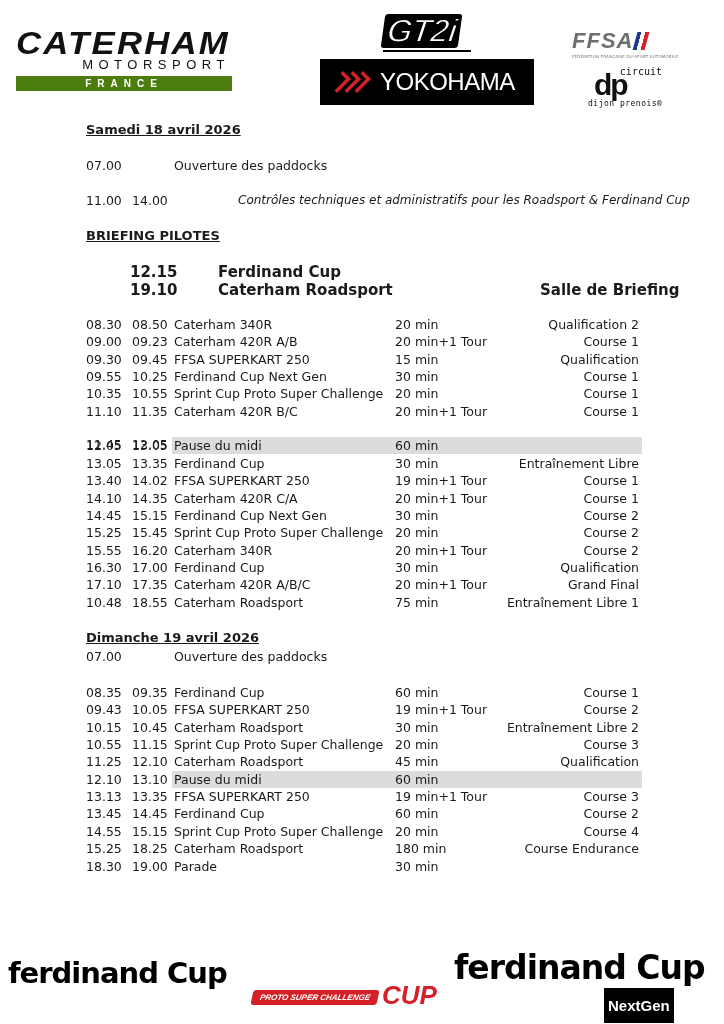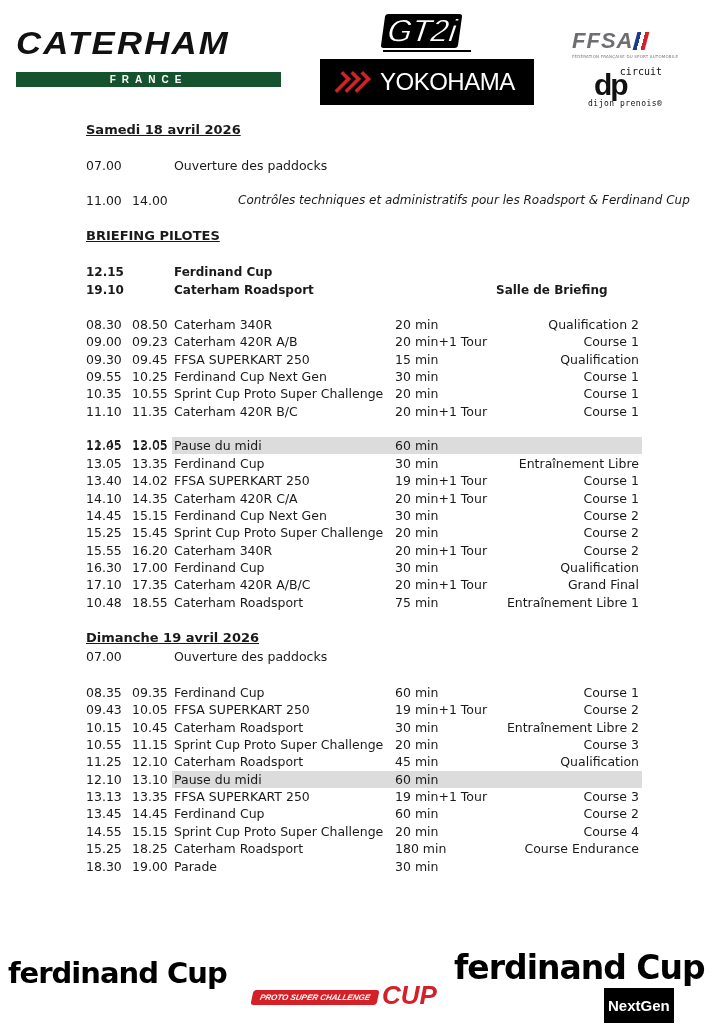--- a/index.html
+++ b/index.html
@@ -4,21 +4,21 @@
 <style>
   * { box-sizing: border-box; margin: 0; padding: 0; }
   html, body { width: 724px; height: 1024px; background: #ffffff; overflow: hidden; }
   body { position: relative; font-family: "DejaVu Sans", "Liberation Sans", sans-serif; color: #1a1a1a; }
 
   
   .logo { position: absolute; }
   .caterham { left: 16px; top: 30px; width: 270px; }
   .caterham .brand { font-family: "Liberation Sans", sans-serif; font-weight: bold; font-style: italic; font-size: 31px; letter-spacing: 2px; line-height: 28px; color:#111; transform: scaleX(1.12); transform-origin: left; }
   .caterham .sub { font-family: "Liberation Sans", sans-serif; font-size: 13px; letter-spacing: 5.5px; text-align: center; line-height: 14px; color: #111; margin-left: 10px; }
-  .caterham .bar { margin-top: 14px; background: #14532d; color: #fff; font-family: "Liberation Sans", sans-serif; font-weight: bold; font-size: 10px; letter-spacing: 6px; text-align: center; height: 15px; line-height: 15px; width: 265px; }
+  .caterham .bar { margin-top: 4px; background: #4d7c0f; color: #fff; font-family: "Liberation Sans", sans-serif; font-weight: bold; font-size: 10px; letter-spacing: 6px; text-align: center; height: 15px; line-height: 15px; width: 216px; }
 
   .gt2i { left: 383px; top: 14px; width: 90px; height: 38px; }
   .gt2i .txt { font-family: "Liberation Sans", sans-serif; font-weight: bold; font-style: italic; font-size: 33px; line-height: 34px; color: #fff; -webkit-text-stroke: 2px #000; letter-spacing: -1px; background: #000; padding: 0 4px; border-radius: 3px; display: inline-block; transform: skewX(-8deg); }
   .gt2i .under { height: 2px; background:#000; width: 88px; margin-top: 2px; }
 
   .yokohama { left: 320px; top: 59px; width: 214px; height: 46px; background: #000; display: flex; align-items: center; padding-left: 12px; }
   .yokohama .chev { width: 44px; height: 28px; position: relative; }
   .yokohama .chev span { position: absolute; top: 0; width: 16px; height: 28px; border-right: 5px solid #d42027; border-top: 5px solid #d42027; transform: rotate(45deg) scale(0.7); }
   .yokohama .txt { font-family: "Liberation Sans", sans-serif; font-size: 24px; color: #fff; letter-spacing: -0.5px; margin-left: 4px; }
 
@@ -38,39 +38,40 @@
   .c-start { left: 0; }
   .c-end { left: 46px; }
   .c-event { left: 88px; }
   .c-dur { left: 309px; }
   .c-type { right: 3px; text-align: left; }
   .row.pause { background: linear-gradient(90deg, transparent 86px, #dcdcdc 86px, #dcdcdc 557px, transparent 557px); }
 
   .heading { position: absolute; left: 86px; font-weight: bold; font-size: 13px; text-decoration: underline; line-height: 18px; white-space: nowrap; }
   .plain { position: absolute; font-size: 12.5px; line-height: 17px; white-space: nowrap; }
   .italic { font-style: italic; font-size: 12px; }
-  .bold { font-weight: bold; font-size: 12px; }
+  .bold { font-weight: bold; font-size: 15px; margin-left: 44px; }
 
   
   .f-cup { position: absolute; font-family: "DejaVu Sans", sans-serif; font-weight: bold; color: #000; letter-spacing: -1px; white-space: nowrap; }
   .f1 { left: 8px; top: 956px; font-size: 29px; }
   .f3 { left: 454px; top: 948px; font-size: 33px; }
   .nextgen { position: absolute; left: 604px; top: 988px; background: #000; color: #fff; font-family: "Liberation Sans", sans-serif; font-weight: bold; font-size: 15px; padding: 8px 4px; line-height: 19px; }
 
   .sprint { position: absolute; left: 250px; top: 955px; width: 196px; height: 56px; }
   .sprint .word { position: absolute; left: 6px; top: -4px; font-family: "Liberation Sans", sans-serif; font-weight: bold; font-style: italic; font-size: 32px; color: #25338f; letter-spacing: 1px; white-space: nowrap; }
   .sprint .x { color: #d42027; }
   .sprint .band { position: absolute; left: 2px; top: 35px; width: 126px; height: 15px; background: #d42027; border-radius: 3px; transform: skewX(-12deg); color: #fff; font-family: "Liberation Sans", sans-serif; font-weight: bold; font-style: italic; font-size: 8px; line-height: 15px; text-align: center; }
   .sprint .cup { position: absolute; left: 132px; top: 27px; font-family: "Liberation Sans", sans-serif; font-weight: bold; font-style: italic; font-size: 26px; color: #d42027; line-height: 26px; }
 </style>
 </head>
 <body>
 
 <div class="logo caterham">
   <div class="brand">CATERHAM</div>
+  <div class="sub">MOTORSPORT</div>
   <div class="bar">FRANCE</div>
 </div>
 
 <div class="logo gt2i">
   <span class="txt">GT2i</span>
   <div class="under"></div>
 </div>
 
 <div class="logo yokohama">
   <div class="chev">

